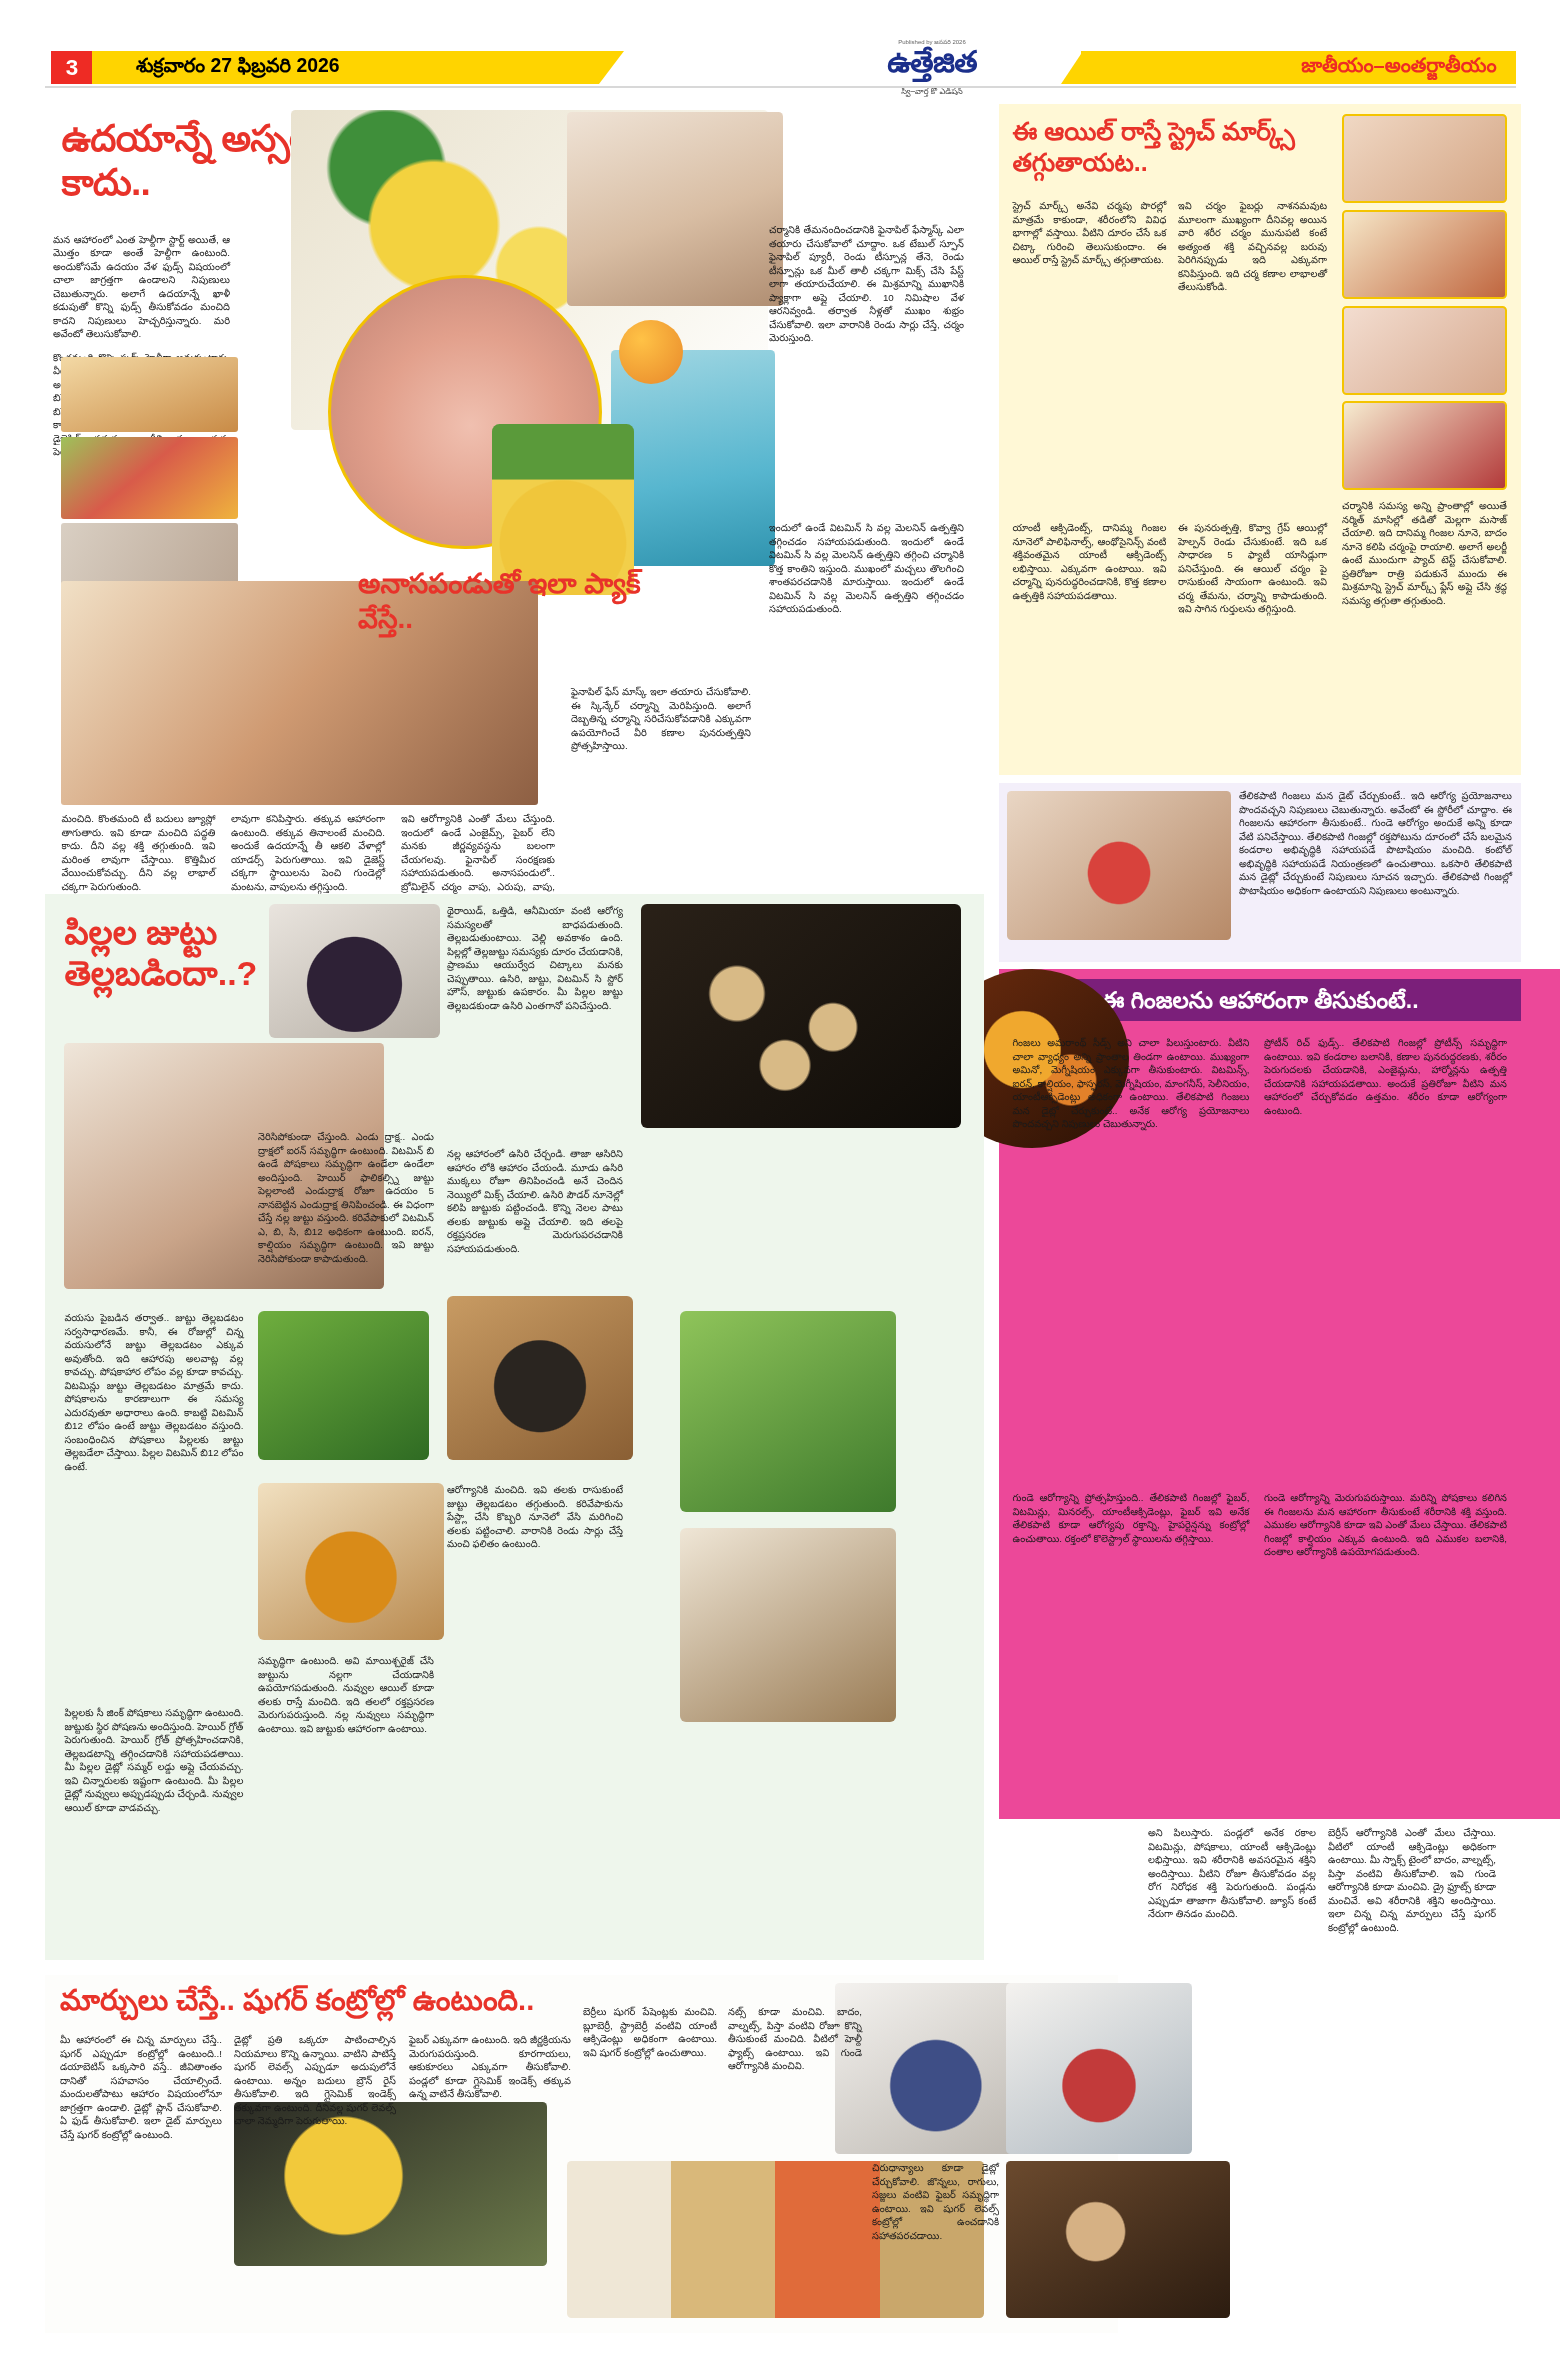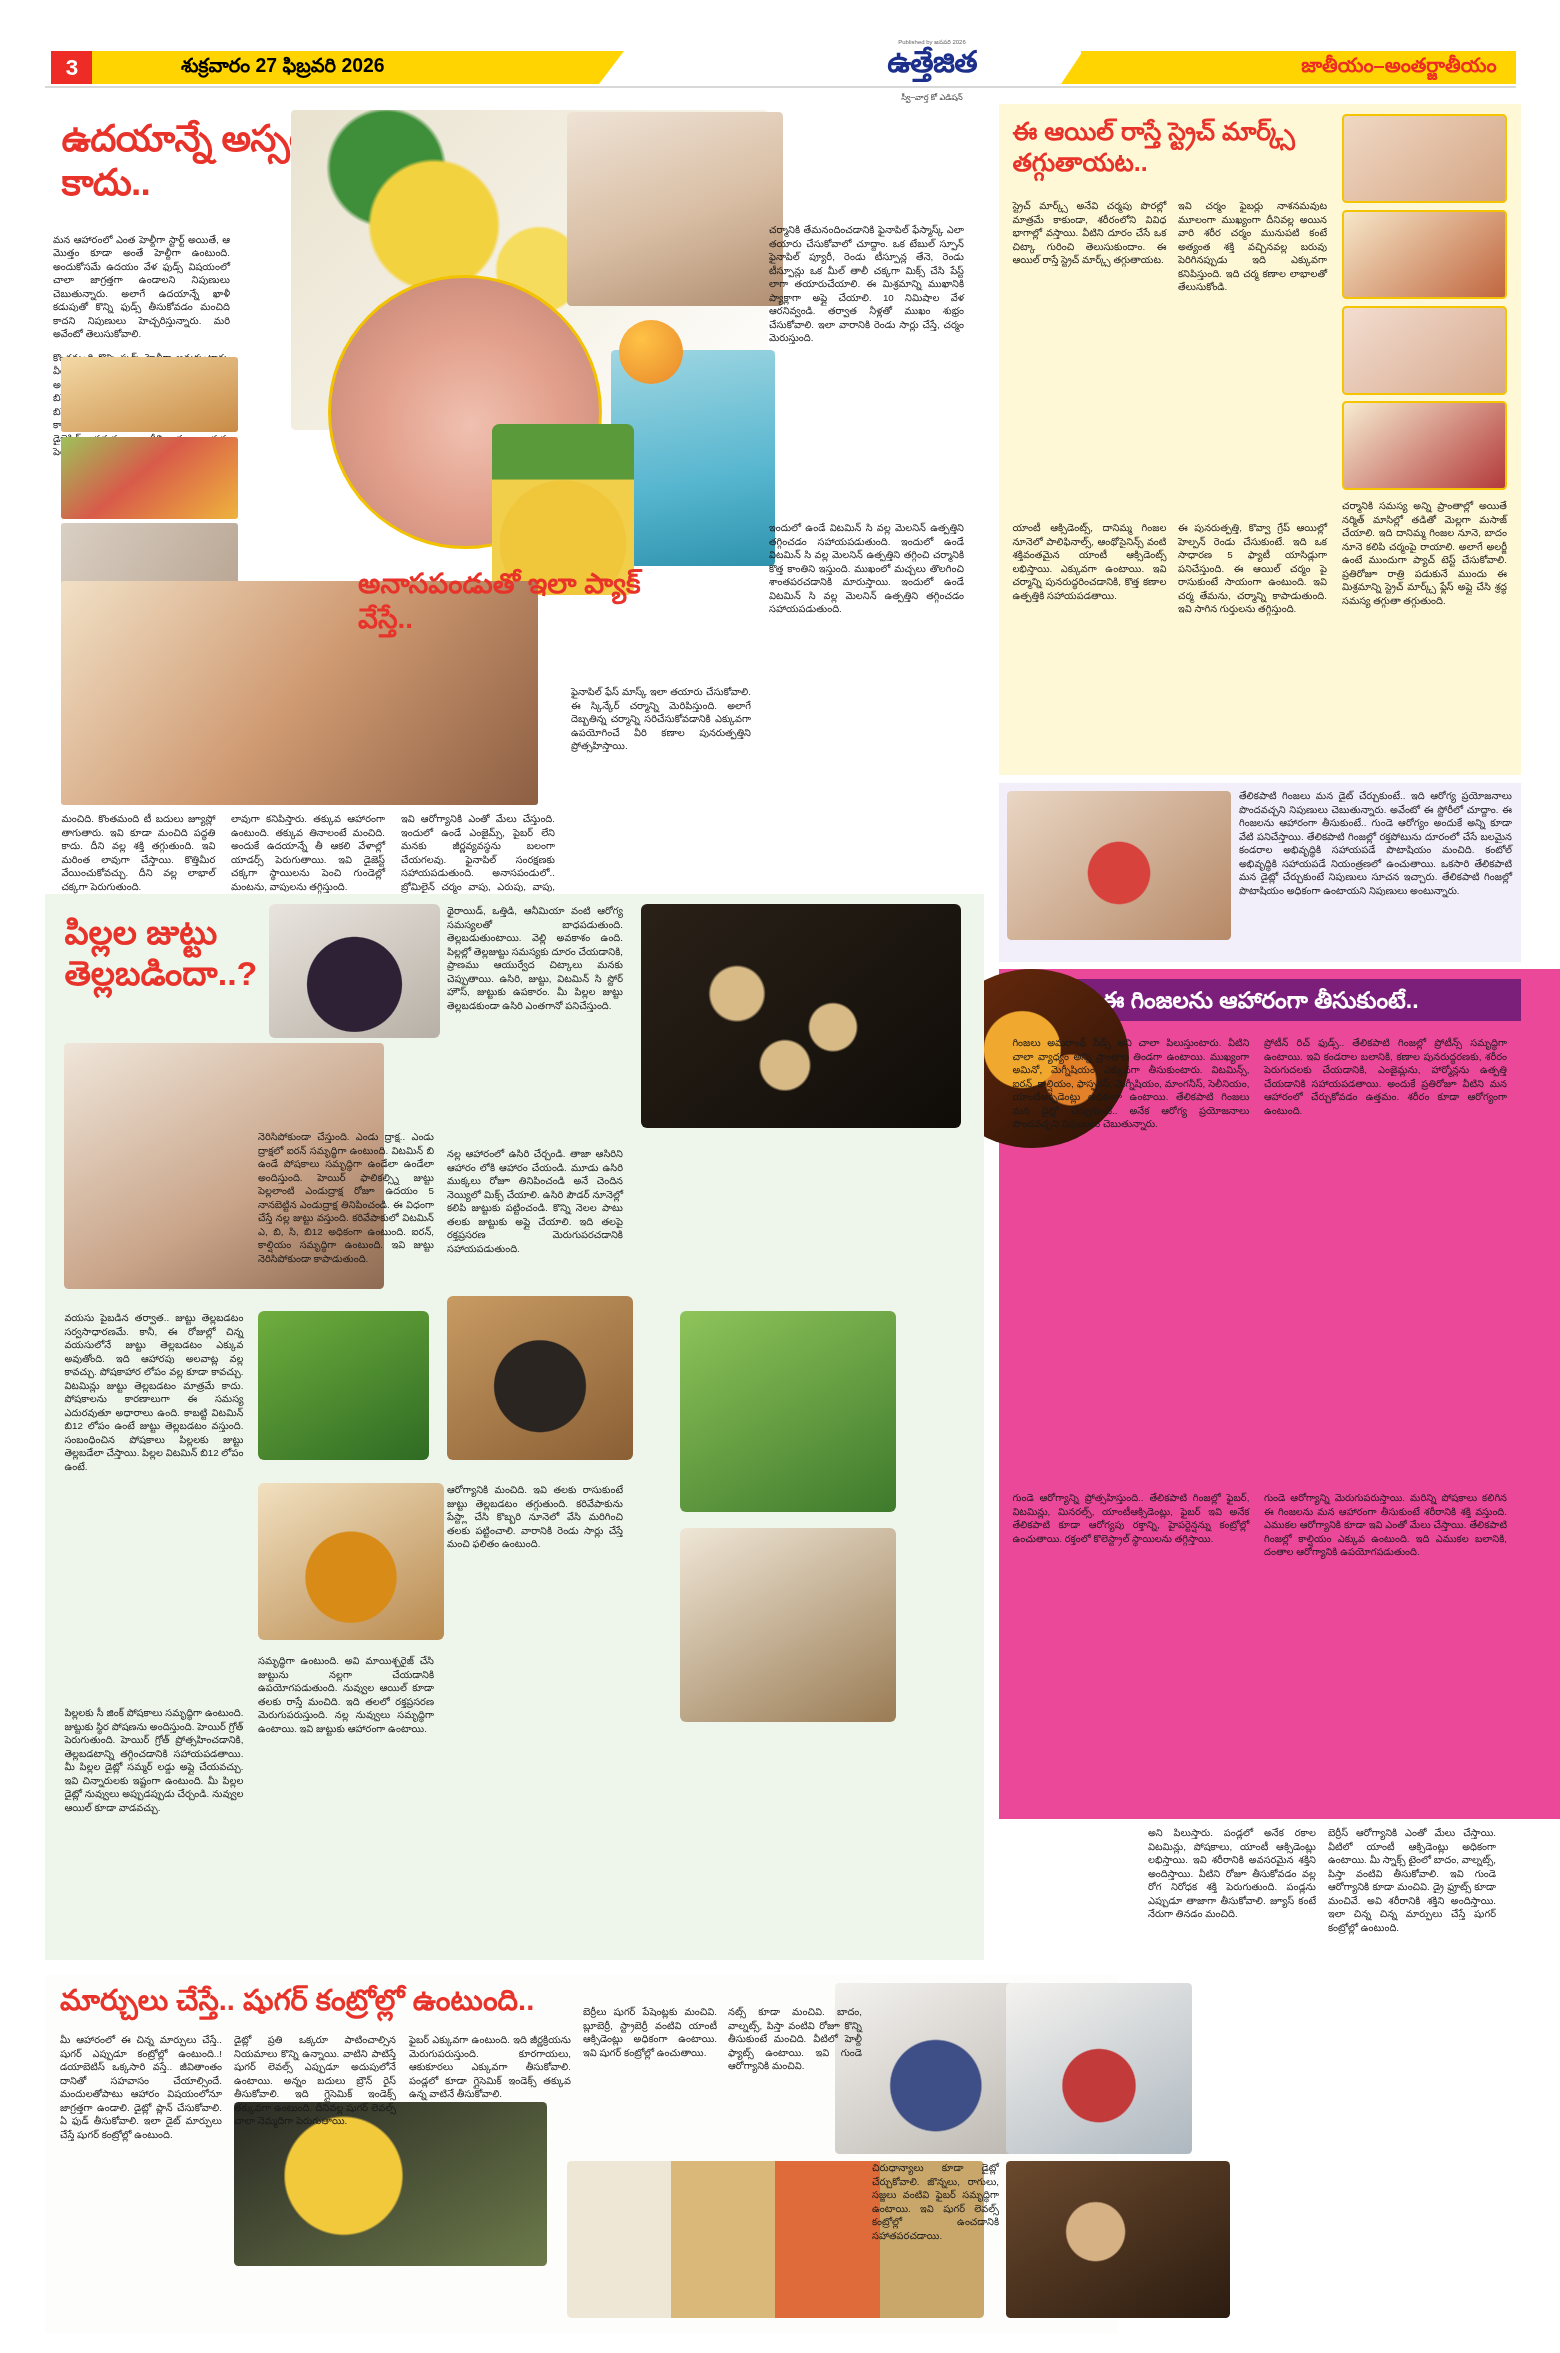--- a/index.html
+++ b/index.html
@@ -11,25 +11,25 @@
     position:relative;
     overflow:hidden;
   }
   .page{position:relative;width:1561px;height:2354px;}
 
   
   .masthead{position:absolute;left:0;top:0;width:1561px;height:83px;background:#ffffff;}
   .pagenum{position:absolute;left:51px;top:51px;width:42px;height:33px;background:#ee2b24;color:#fff;
     font-size:22.4px;font-weight:bold;display:flex;align-items:center;justify-content:center;}
   .datebox{position:absolute;left:92px;top:51px;width:507px;height:33px;background:#ffd400;color:#000;
-    font-size:19.4px;font-weight:bold;display:flex;align-items:center;padding-left:89px;box-sizing:border-box;}
+    font-size:19.4px;font-weight:bold;display:flex;align-items:center;padding-left:44px;box-sizing:border-box;}
   .date-tri{position:absolute;left:599px;top:51px;width:0;height:0;border-top:33px solid #ffd400;border-right:25px solid transparent;}
   .mh-logo{position:absolute;left:820px;top:39px;width:224px;height:46px;text-align:center;}
   .mh-logo .brand{font-size:30px;font-weight:bold;color:#1b2f8b;letter-spacing:-0.7px;line-height:1;}
-  .mh-logo .sub{font-size:8.2px;color:#444;margin-top:16px;}
+  .mh-logo .sub{font-size:8.2px;color:#444;margin-top:10px;}
   .mh-logo .tiny{font-size:6px;color:#666;}
   .mh-right{position:absolute;left:1081px;top:51px;width:435px;height:33px;background:#ffd400;}
   .mh-right-tri{position:absolute;left:1061px;top:51px;width:0;height:0;border-bottom:33px solid #ffd400;border-left:22.4px solid transparent;}
   .mh-right-txt{position:absolute;left:1088px;top:51px;width:428px;height:33px;display:flex;align-items:center;justify-content:flex-end;
      padding-right:19.4px;box-sizing:border-box;font-size:20px;font-weight:bold;color:#ee2b24;}
   .mh-rule{position:absolute;left:45px;top:86px;width:1471px;height:2.2px;background:#d8d8d8;}
 
   
   .tel{font-size:9.8px;line-height:1.38;text-align:justify;color:#1a1a1a;}
 

